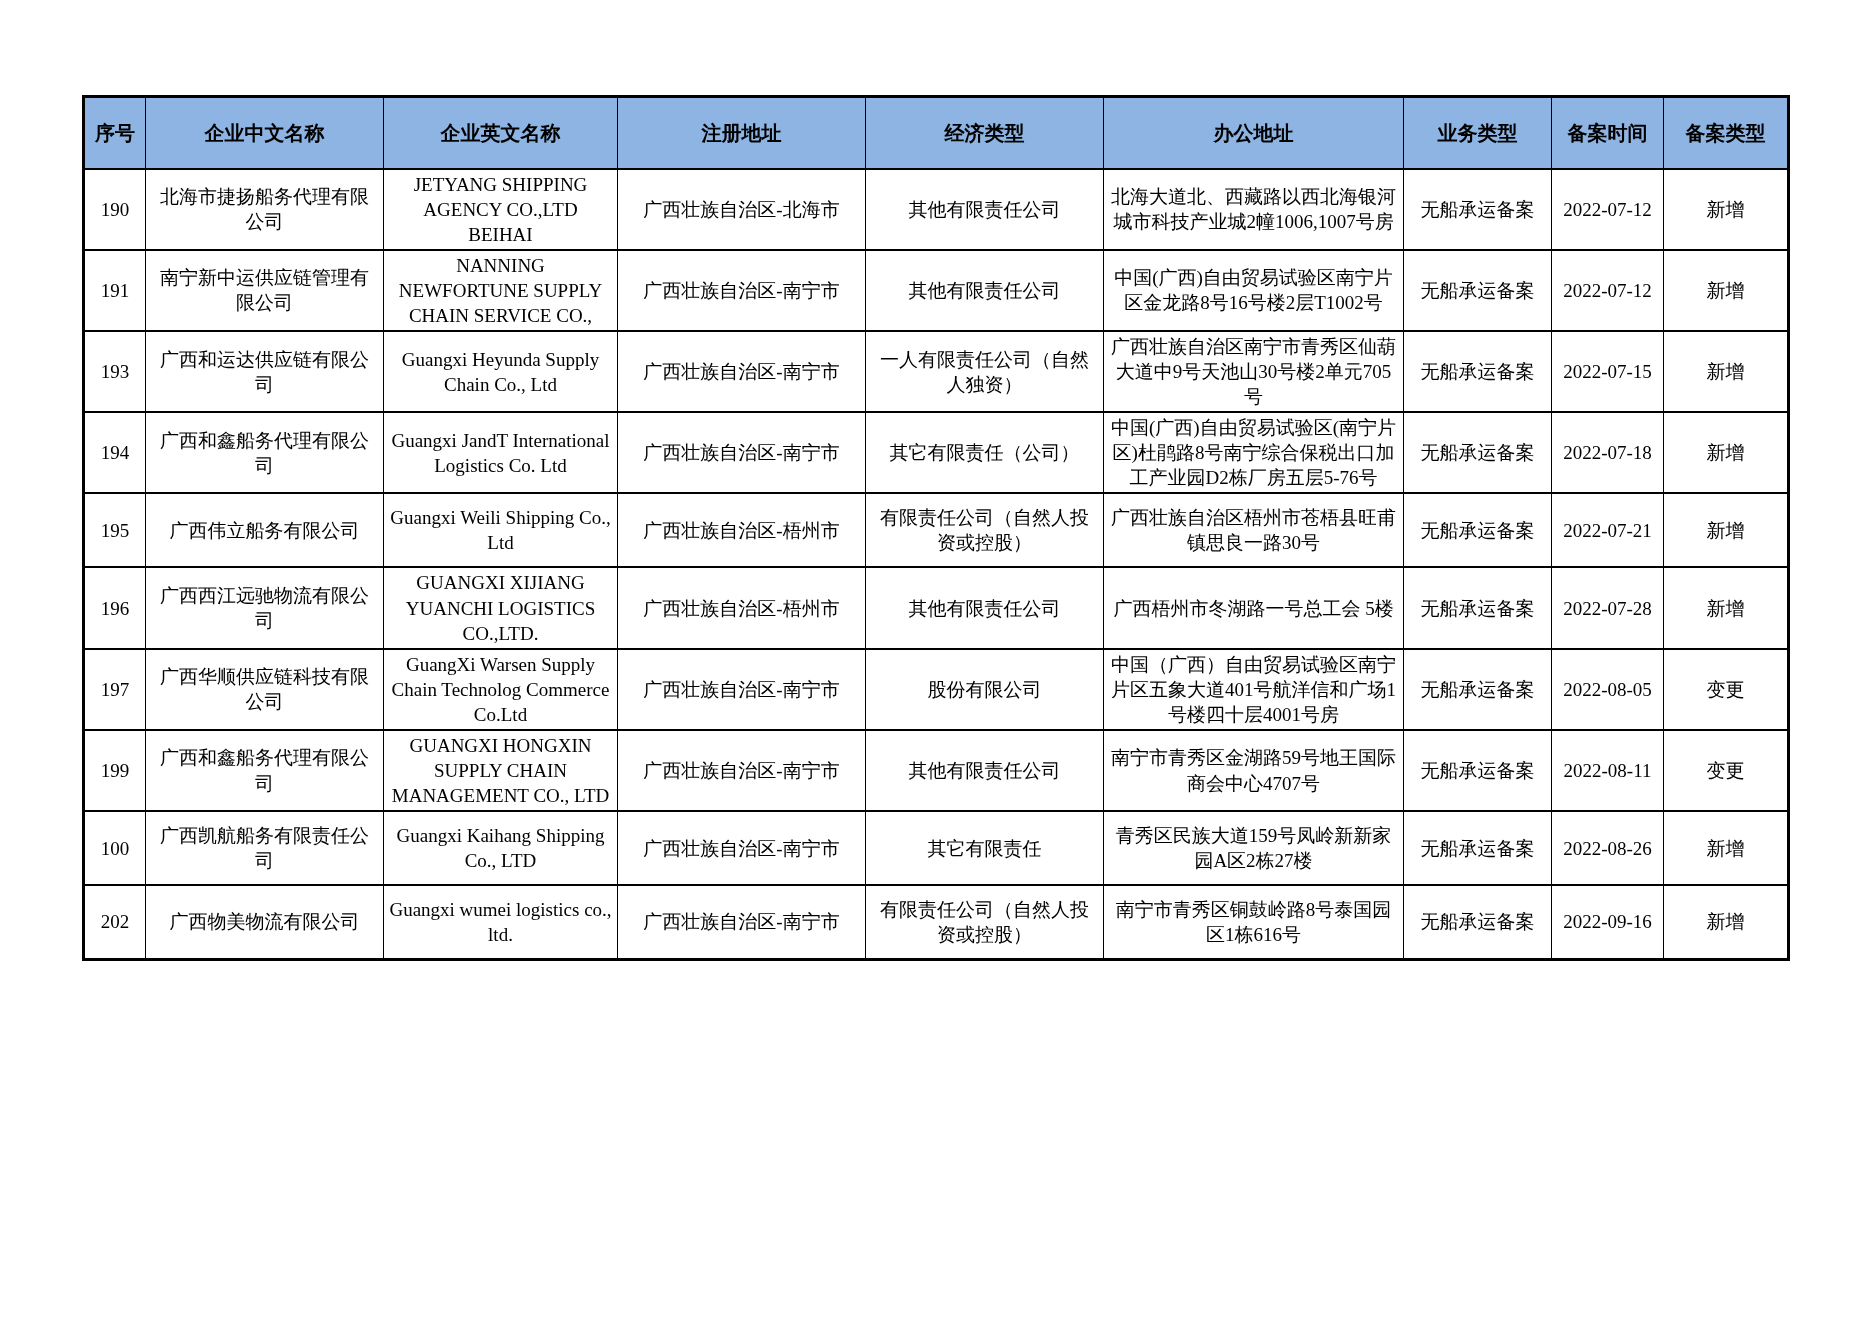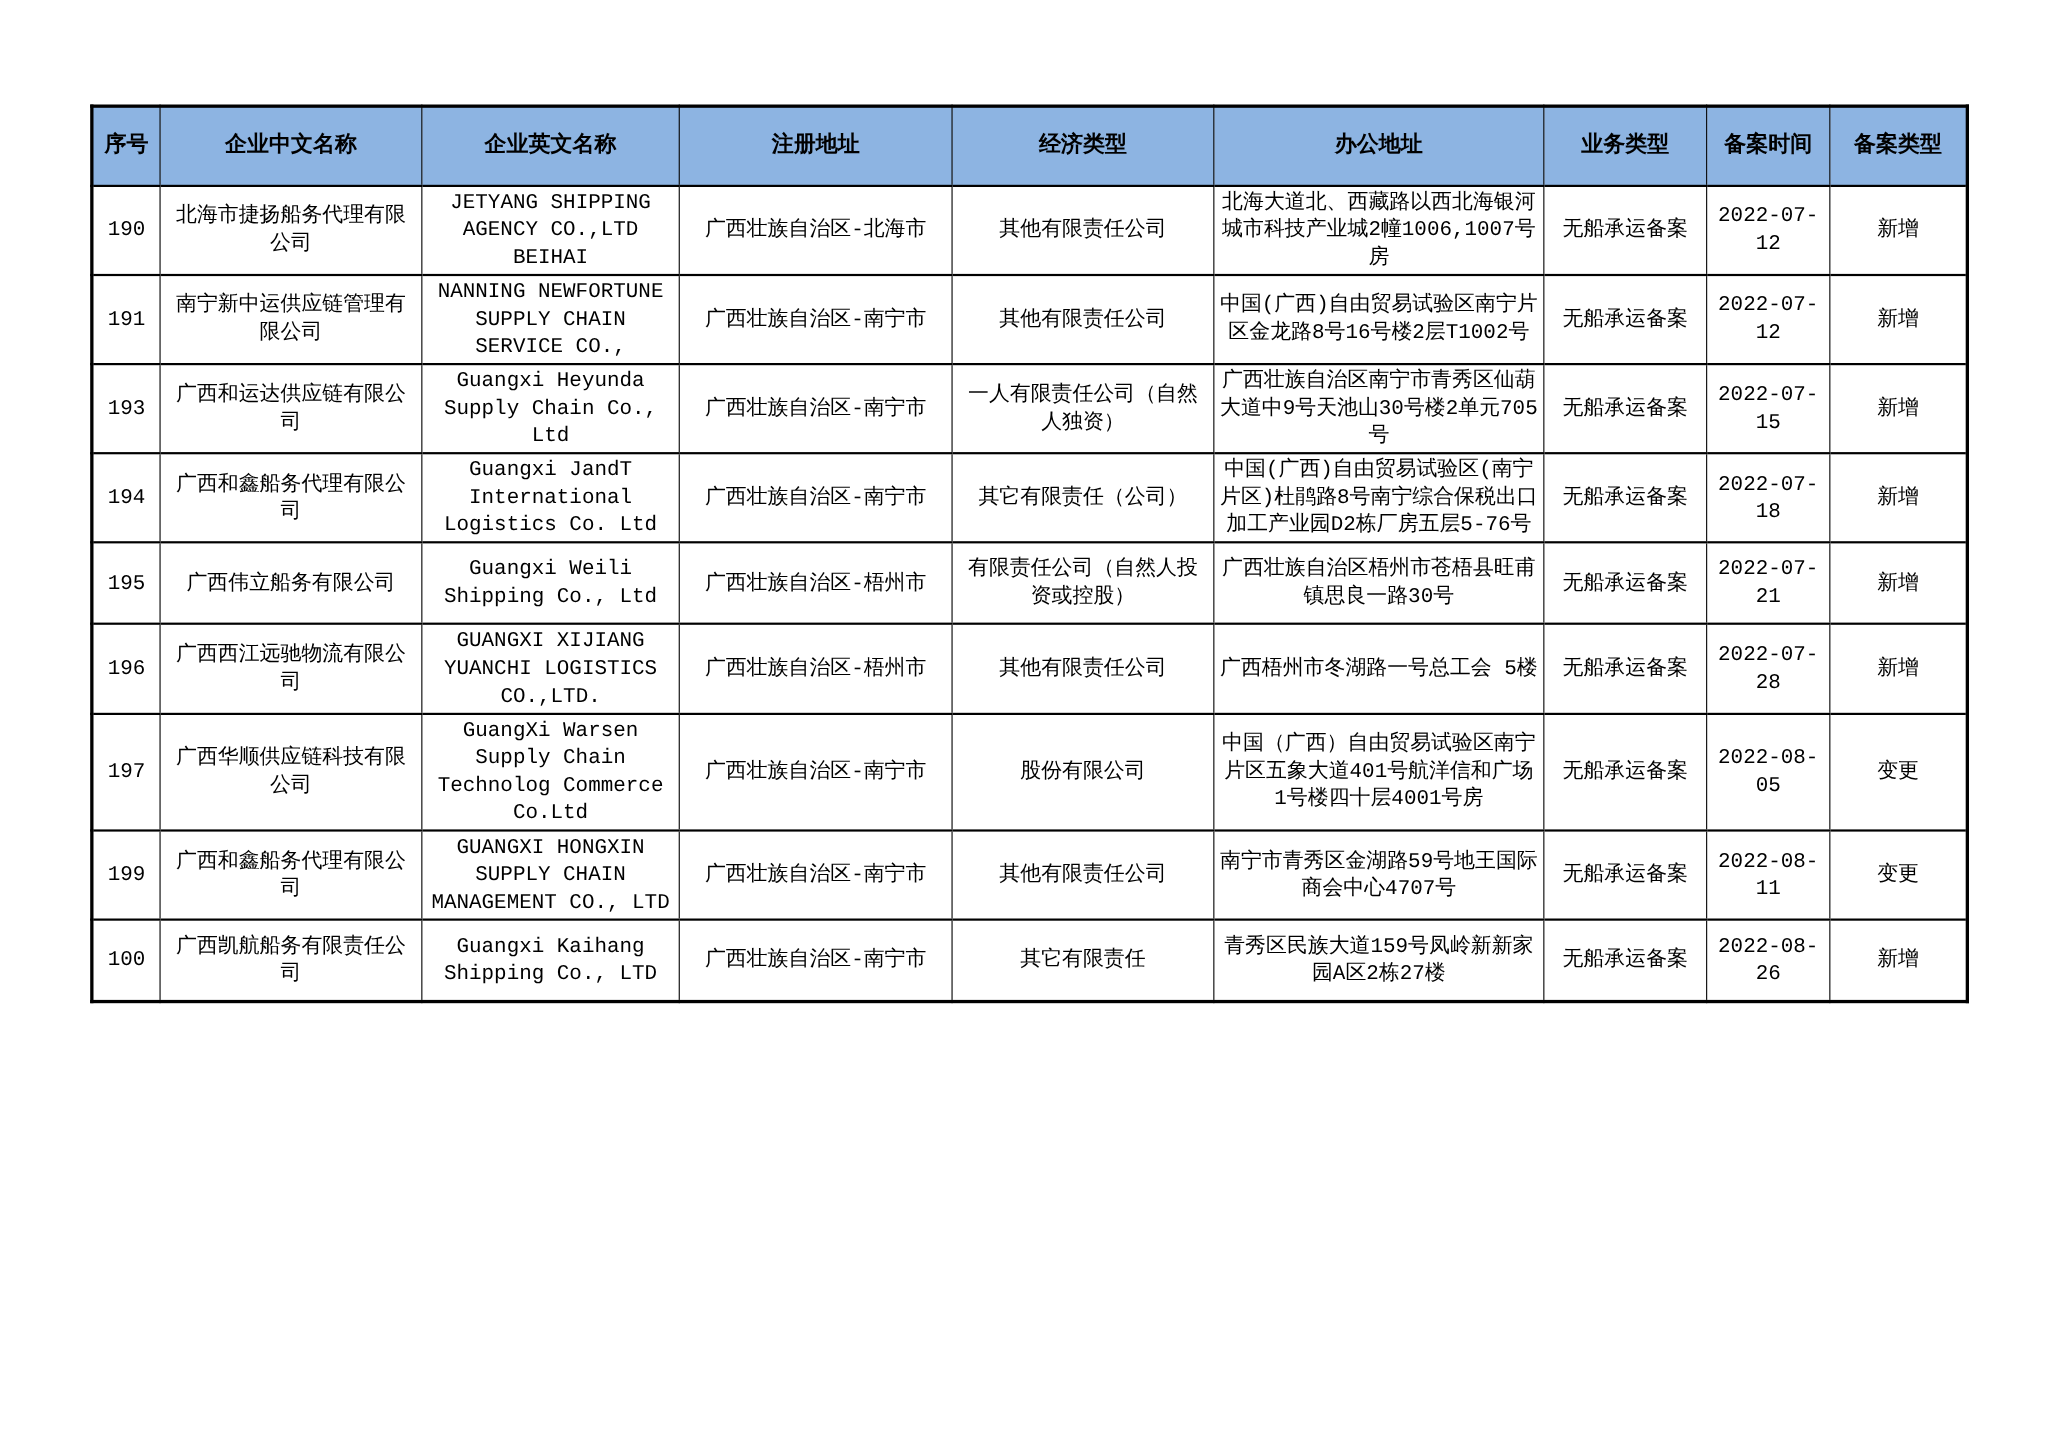--- a/index.html
+++ b/index.html
@@ -8,21 +8,20 @@
     background: #ffffff;
     font-family: "Liberation Serif", "DejaVu Serif", serif;
     color: #000000;
   }
   .page {
     position: relative;
     width: 1870px;
     height: 1323px;
     background: #ffffff;
     overflow: hidden;
-    font-family: Liberation Mono, monospace;
   }
   .doc-table {
     position: absolute;
     left: 82px;
     top: 95px;
     width: 1705px;
     border-collapse: collapse;
     table-layout: fixed;
   }
   .doc-table, .doc-table th, .doc-table td {
@@ -183,15 +182,26 @@
           <td>100</td>
           <td>广西凯航船务有限责任公司</td>
           <td>Guangxi Kaihang Shipping Co., LTD</td>
           <td>广西壮族自治区-南宁市</td>
           <td>其它有限责任</td>
           <td>青秀区民族大道159号凤岭新新家园A区2栋27楼</td>
           <td>无船承运备案</td>
           <td>2022-08-26</td>
           <td>新增</td>
         </tr>
+        <tr>
+          <td>202</td>
+          <td>广西物美物流有限公司</td>
+          <td>Guangxi wumei logistics co., ltd.</td>
+          <td>广西壮族自治区-南宁市</td>
+          <td>有限责任公司（自然人投资或控股）</td>
+          <td>南宁市青秀区铜鼓岭路8号泰国园区1栋616号</td>
+          <td>无船承运备案</td>
+          <td>2022-09-16</td>
+          <td>新增</td>
+        </tr>
       </tbody>
   </table>
 </div>
 
 </body></html>

